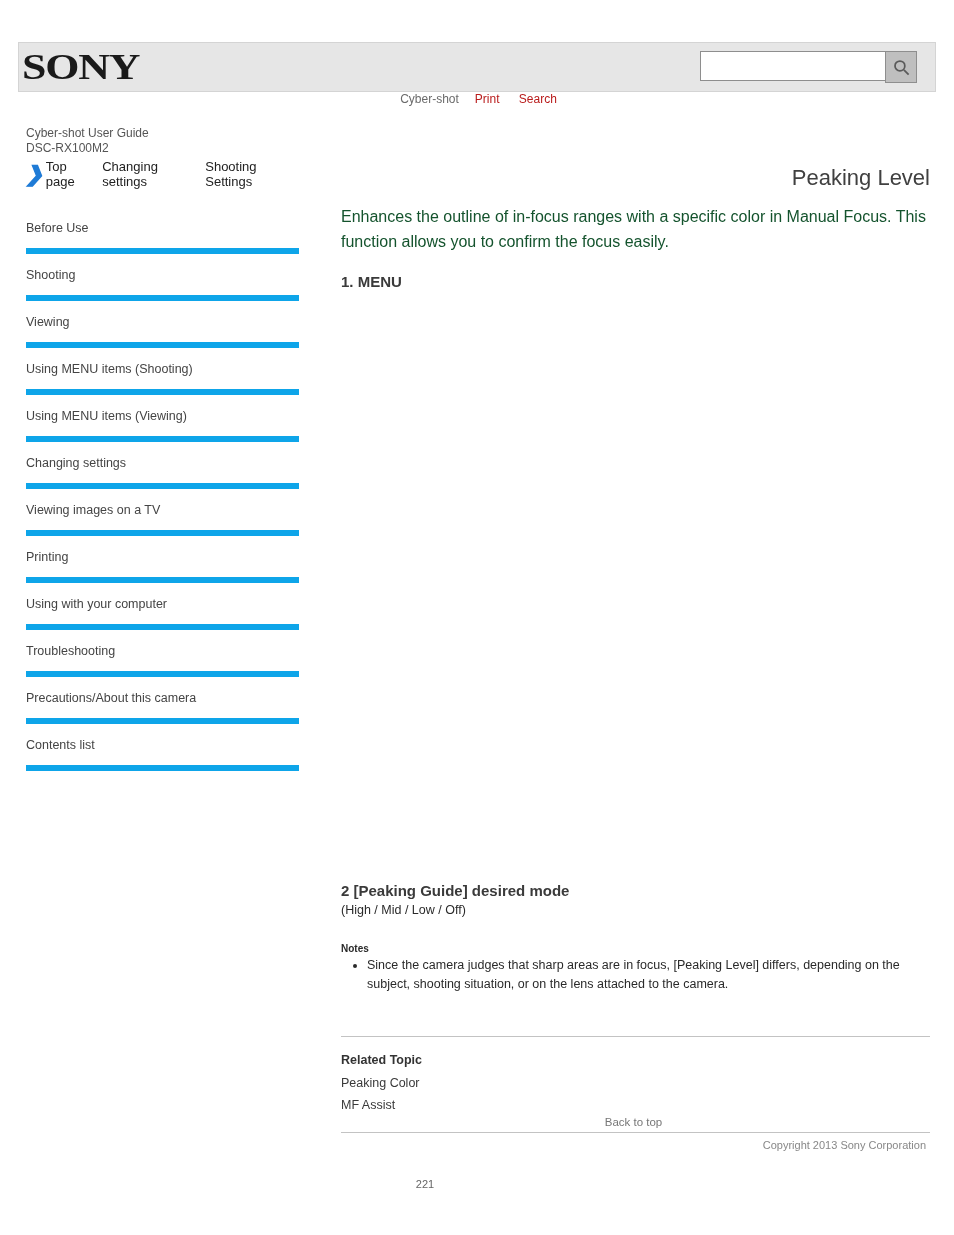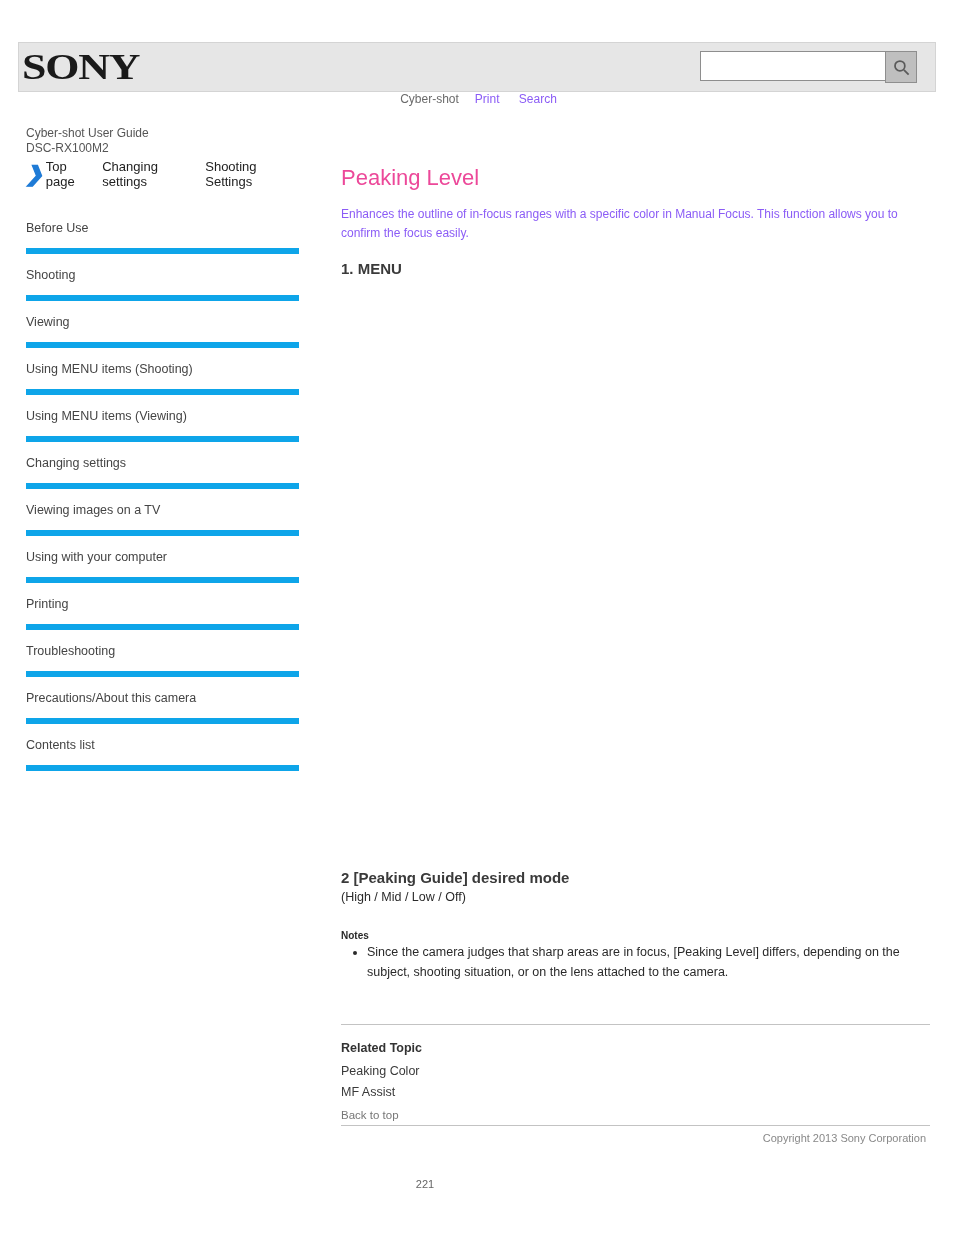--- a/index.html
+++ b/index.html
@@ -62,21 +62,21 @@
 
   .under {
     display: flex;
     justify-content: center;
     align-items: flex-start;
     padding: 0 3px;
     font-size: 12px;
     color: #6a6a6a;
   }
   .under .model { margin-left: 3px; }
-  .under a { color: #8b5cf6; text-decoration: none; margin-left: 16px; }
+  .under a { color: #b91c1c; text-decoration: none; margin-left: 16px; }
 
   .titleblk {
     margin-top: 20px;
     padding-left: 8px;
   }
   .titleblk .t1 { font-size: 12px; color: #555; }
   .titleblk .t2 { font-size: 12px; color: #555; margin-top: 1px; }
 
   .body {
     display: flex;
@@ -116,41 +116,42 @@
 
   .main {
     flex: 1;
     padding-left: 42px;
     padding-right: 6px;
     box-sizing: border-box;
   }
   .article-title {
     font-size: 22px;
     font-weight: 400;
-    color: #ec4899;
+    color: #404040;
     margin: 6px 0 4px 0;
-  }
-  .intro { font-size: 12px; line-height: 1.55; color: #8b5cf6; margin: 14px 0 6px 0; }
+    text-align: right;
+  }
+  .intro { font-size: 16px; line-height: 1.55; color: #14532d; margin: 14px 0 6px 0; }
   .steps { font-size: 15px; font-weight: 600; color: #3a3a3a; margin: 18px 0 0 0; }
   .subopts { font-size: 12.5px; margin: 4px 0 0 0; }
 
   .note-h { font-weight: 700; font-size: 10px; margin: 26px 0 2px 0; }
   ul.note { margin: 0 0 0 26px; padding: 0; font-size: 12.5px; line-height: 1.55; }
   ul.note li { margin: 0; }
 
   hr.sep { border: 0; border-top: 1px solid #c3c3c3; margin: 42px 0 16px 0; }
   .related-h { font-size: 12.5px; font-weight: 700; color: #333; }
   .related-list { font-size: 12.5px; color: #3a3a3a; margin-top: 6px; line-height: 1.7; }
   .related-list div { cursor: pointer; }
 
   .backtop {
-    text-align: left;
+    text-align: center;
     font-size: 11.5px;
     color: #777;
-    margin-top: 6px;
+    margin-top: 0;
     padding-right: 4px;
   }
   hr.thin { border: 0; border-top: 1px solid #c3c3c3; margin: 4px 0 0 0; }
   .copy {
     text-align: right;
     font-size: 11px;
     color: #888;
     margin-top: 6px;
     padding-right: 4px;
   }
@@ -206,22 +207,22 @@
       </div>
 
       <ul class="navlist">
         <li>Before Use</li>
         <li>Shooting</li>
         <li>Viewing</li>
         <li>Using MENU items (Shooting)</li>
         <li>Using MENU items (Viewing)</li>
         <li>Changing settings</li>
         <li>Viewing images on a TV</li>
+        <li>Printing</li>
         <li>Using with your computer</li>
-        <li>Printing</li>
         <li>Troubleshooting</li>
         <li>Precautions/About this camera</li>
         <li>Contents list</li>
       </ul>
     </div>
 
     <div class="main">
       <div class="article-title">Peaking Level</div>
 
       <div class="intro">

